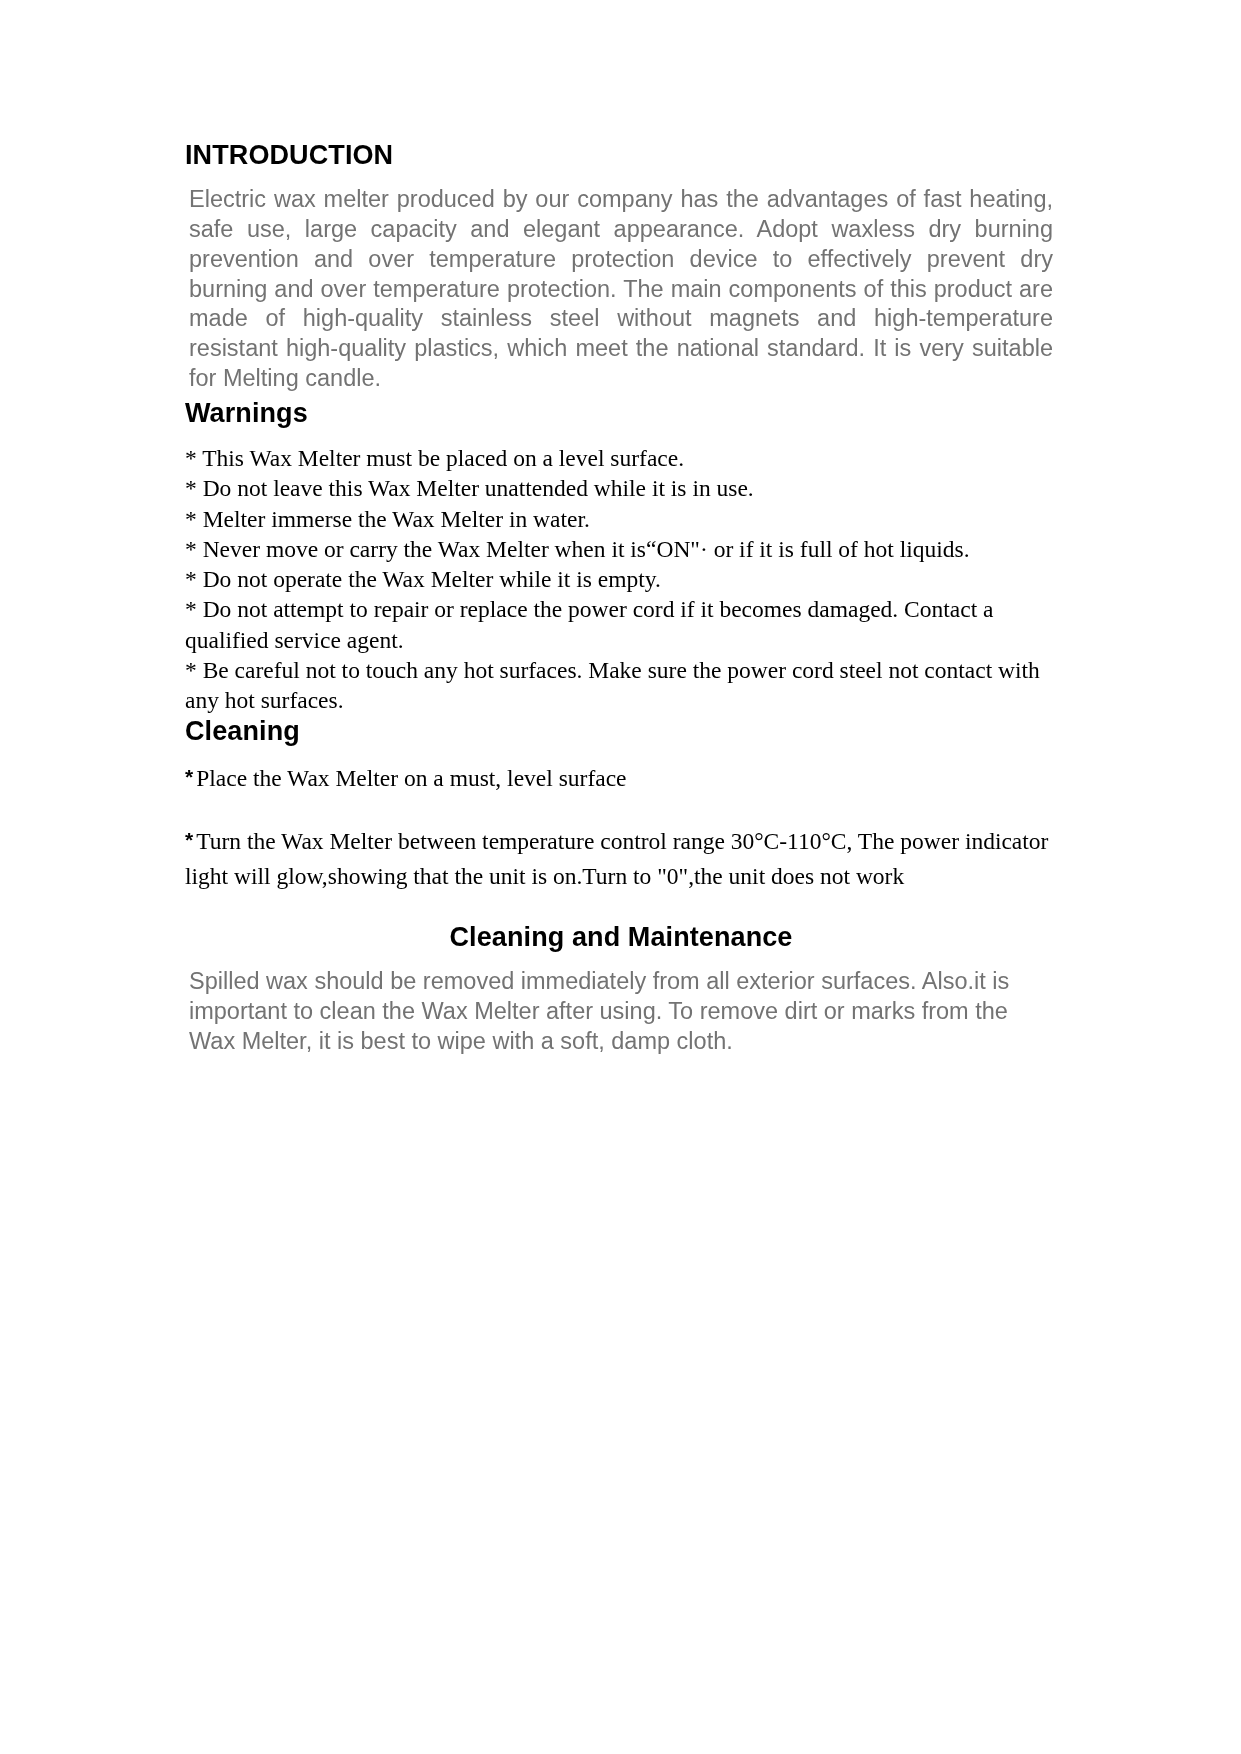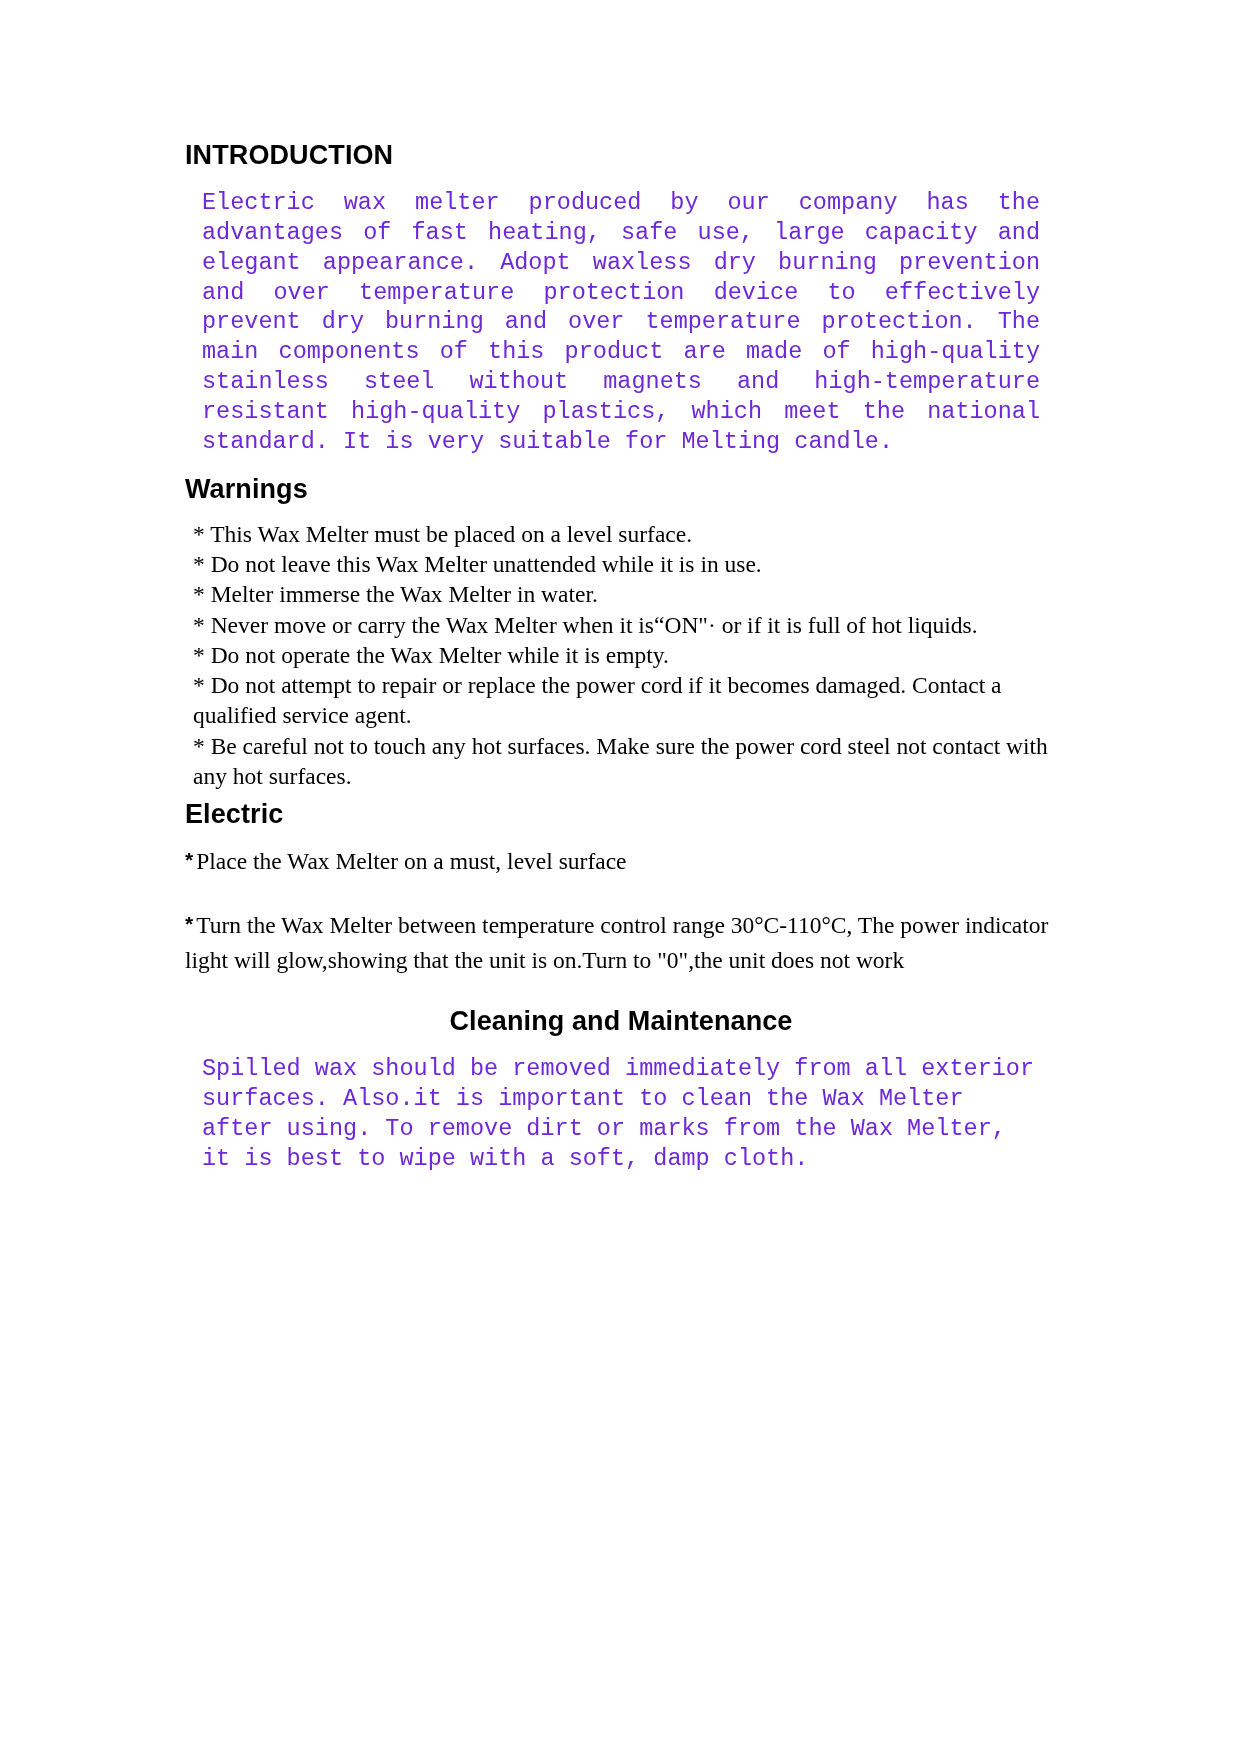--- a/index.html
+++ b/index.html
@@ -27,34 +27,34 @@
     font-weight: bold;
     font-size: 27px;
     color: #000000;
     margin: 0 0 14px 0;
     letter-spacing: 0.1px;
   }
   .block {
     margin-bottom: 0;
   }
   p.body-text {
-    font-family: Liberation Mono, monospace;
+    font-family: Liberation Sans, sans-serif;
     font-size: 23.5px;
     line-height: 1.27;
-    color: #6d28d9;
-    margin: 17px;
+    color: #737373;
+    margin: 4px;
     text-align: justify;
     text-justify: inter-word;
   }
   p.body-text.no-justify {
     text-align: left;
   }
   ul.warning-list {
     list-style: none;
-    margin: 8px;
+    margin: 0;
     padding: 0;
   }
   ul.warning-list li {
     font-family: "Liberation Serif", serif;
     font-size: 23.5px;
     line-height: 1.29;
     color: #000000;
     text-align: left;
   }
   .op-item {
@@ -103,21 +103,21 @@
         <li>* Do not leave this Wax Melter unattended while it is in use.</li>
         <li>* Melter immerse the Wax Melter in water.</li>
         <li>* Never move or carry the Wax Melter when it is“ON"· or if it is full of hot liquids.</li>
         <li>* Do not operate the Wax Melter while it is empty.</li>
         <li>* Do not attempt to repair or replace the power cord if it becomes damaged. Contact a qualified service agent.</li>
         <li>* Be careful not to touch any hot surfaces. Make sure the power cord steel not contact with any hot surfaces.</li>
       </ul>
     </section>
 
     <section class="block">
-      <h1 class="section-heading op-head">Electric</h1>
+      <h1 class="section-heading op-head">Cleaning</h1>
       <p class="op-item">
         <span class="op-bullet">*</span><span>Place the Wax Melter on a must, level surface</span>
       </p>
       <p class="op-item">
         <span class="op-bullet">*</span><span>Turn the Wax Melter between temperature control range 30°C-110°C, The power indicator light will glow,showing that the unit is on.Turn to "0",the unit does not work</span>
       </p>
     </section>
 
     <section class="block">
       <h1 class="section-heading clean-head">Cleaning and Maintenance</h1>

